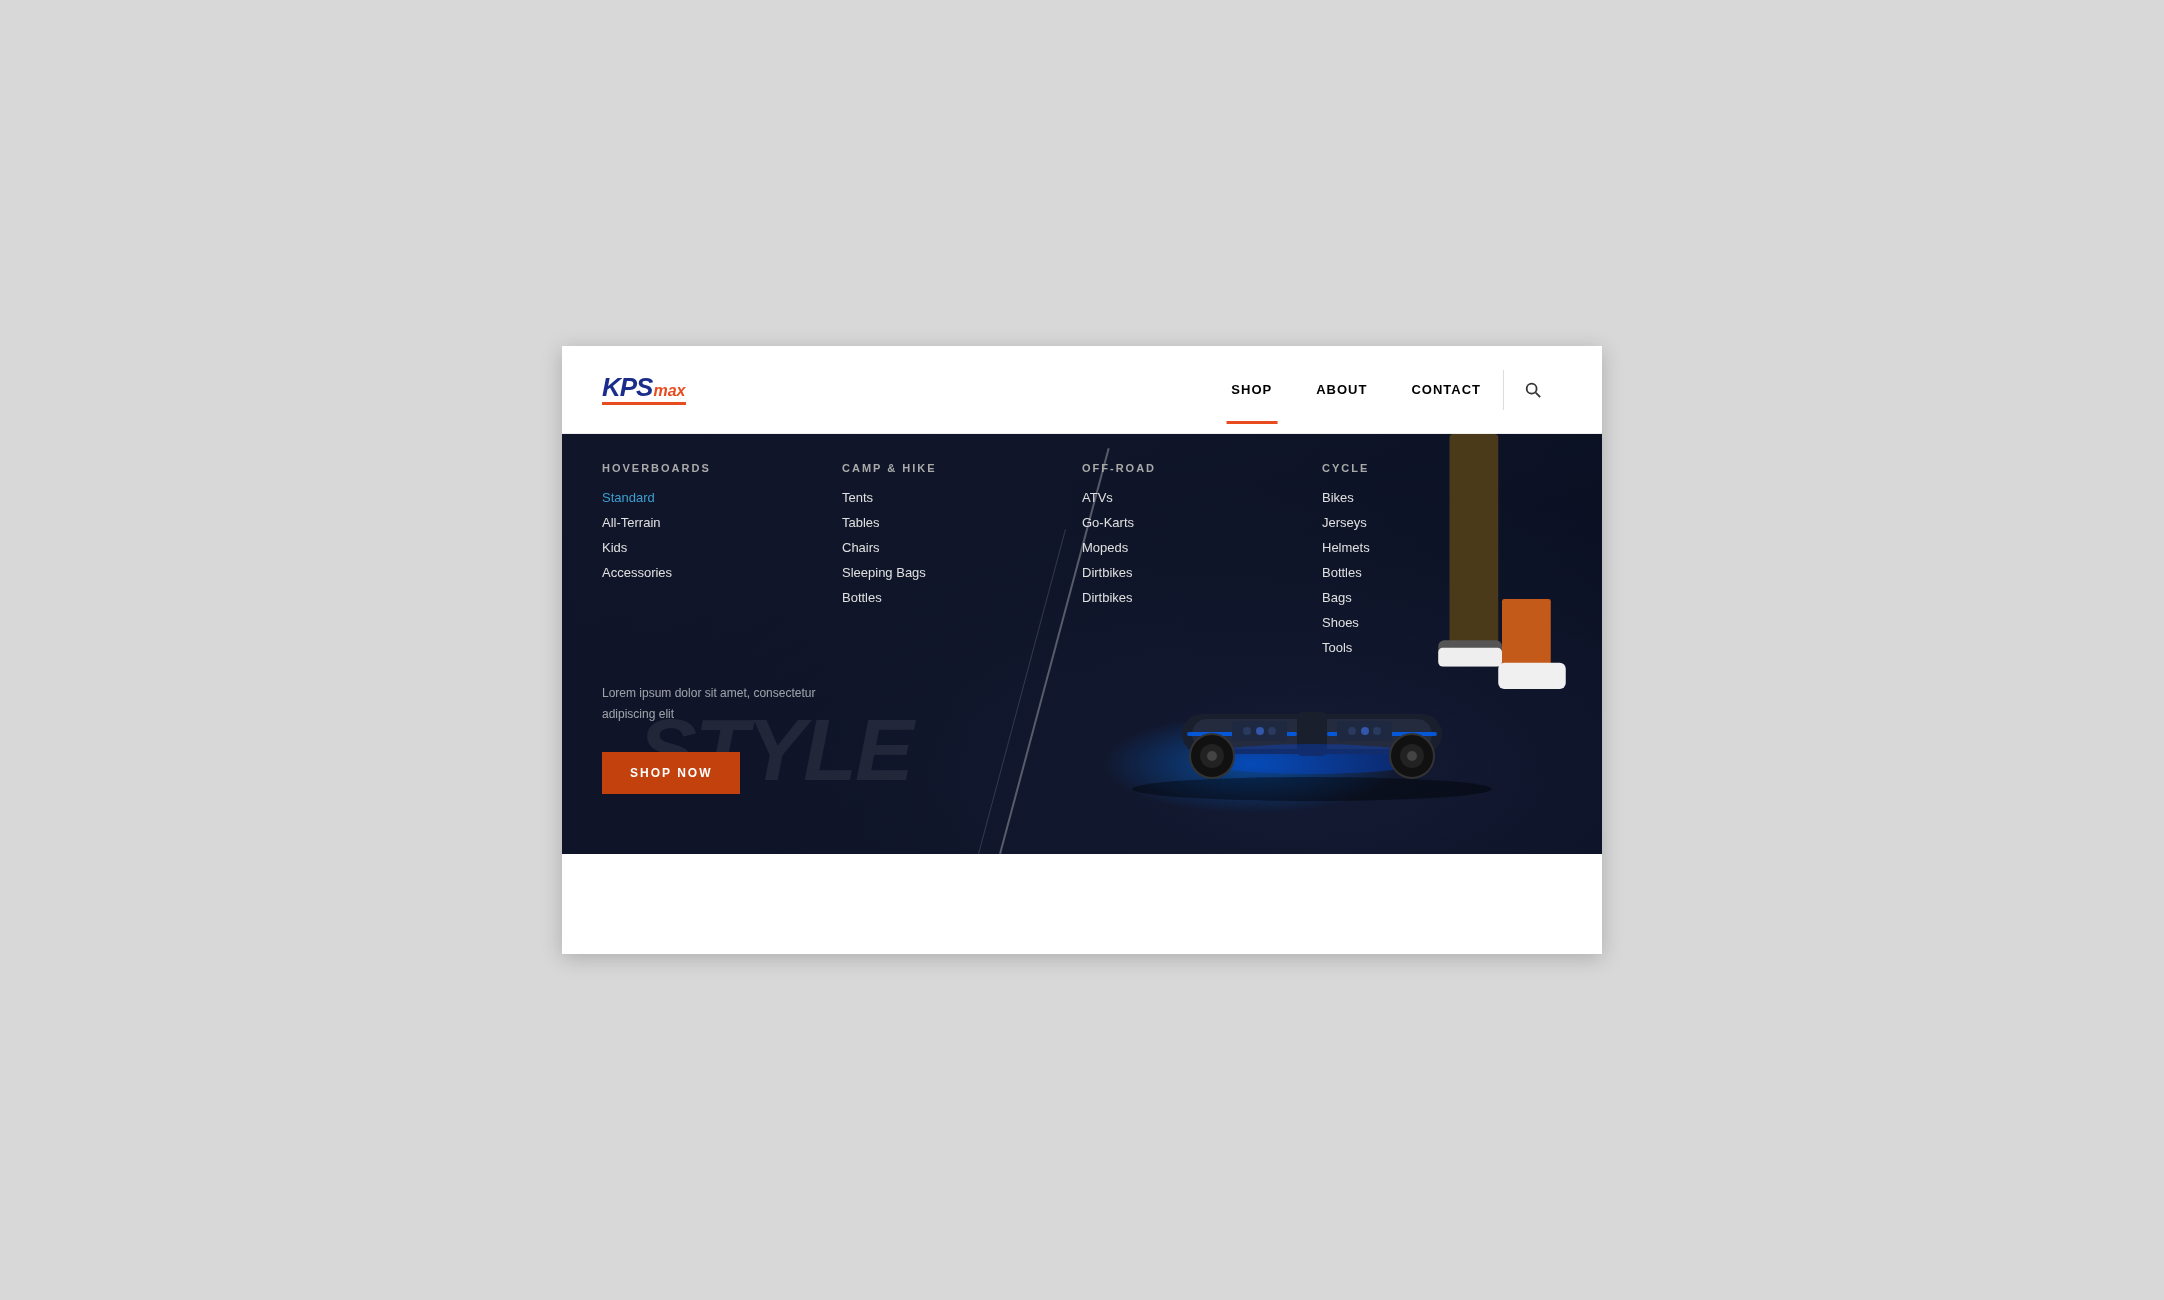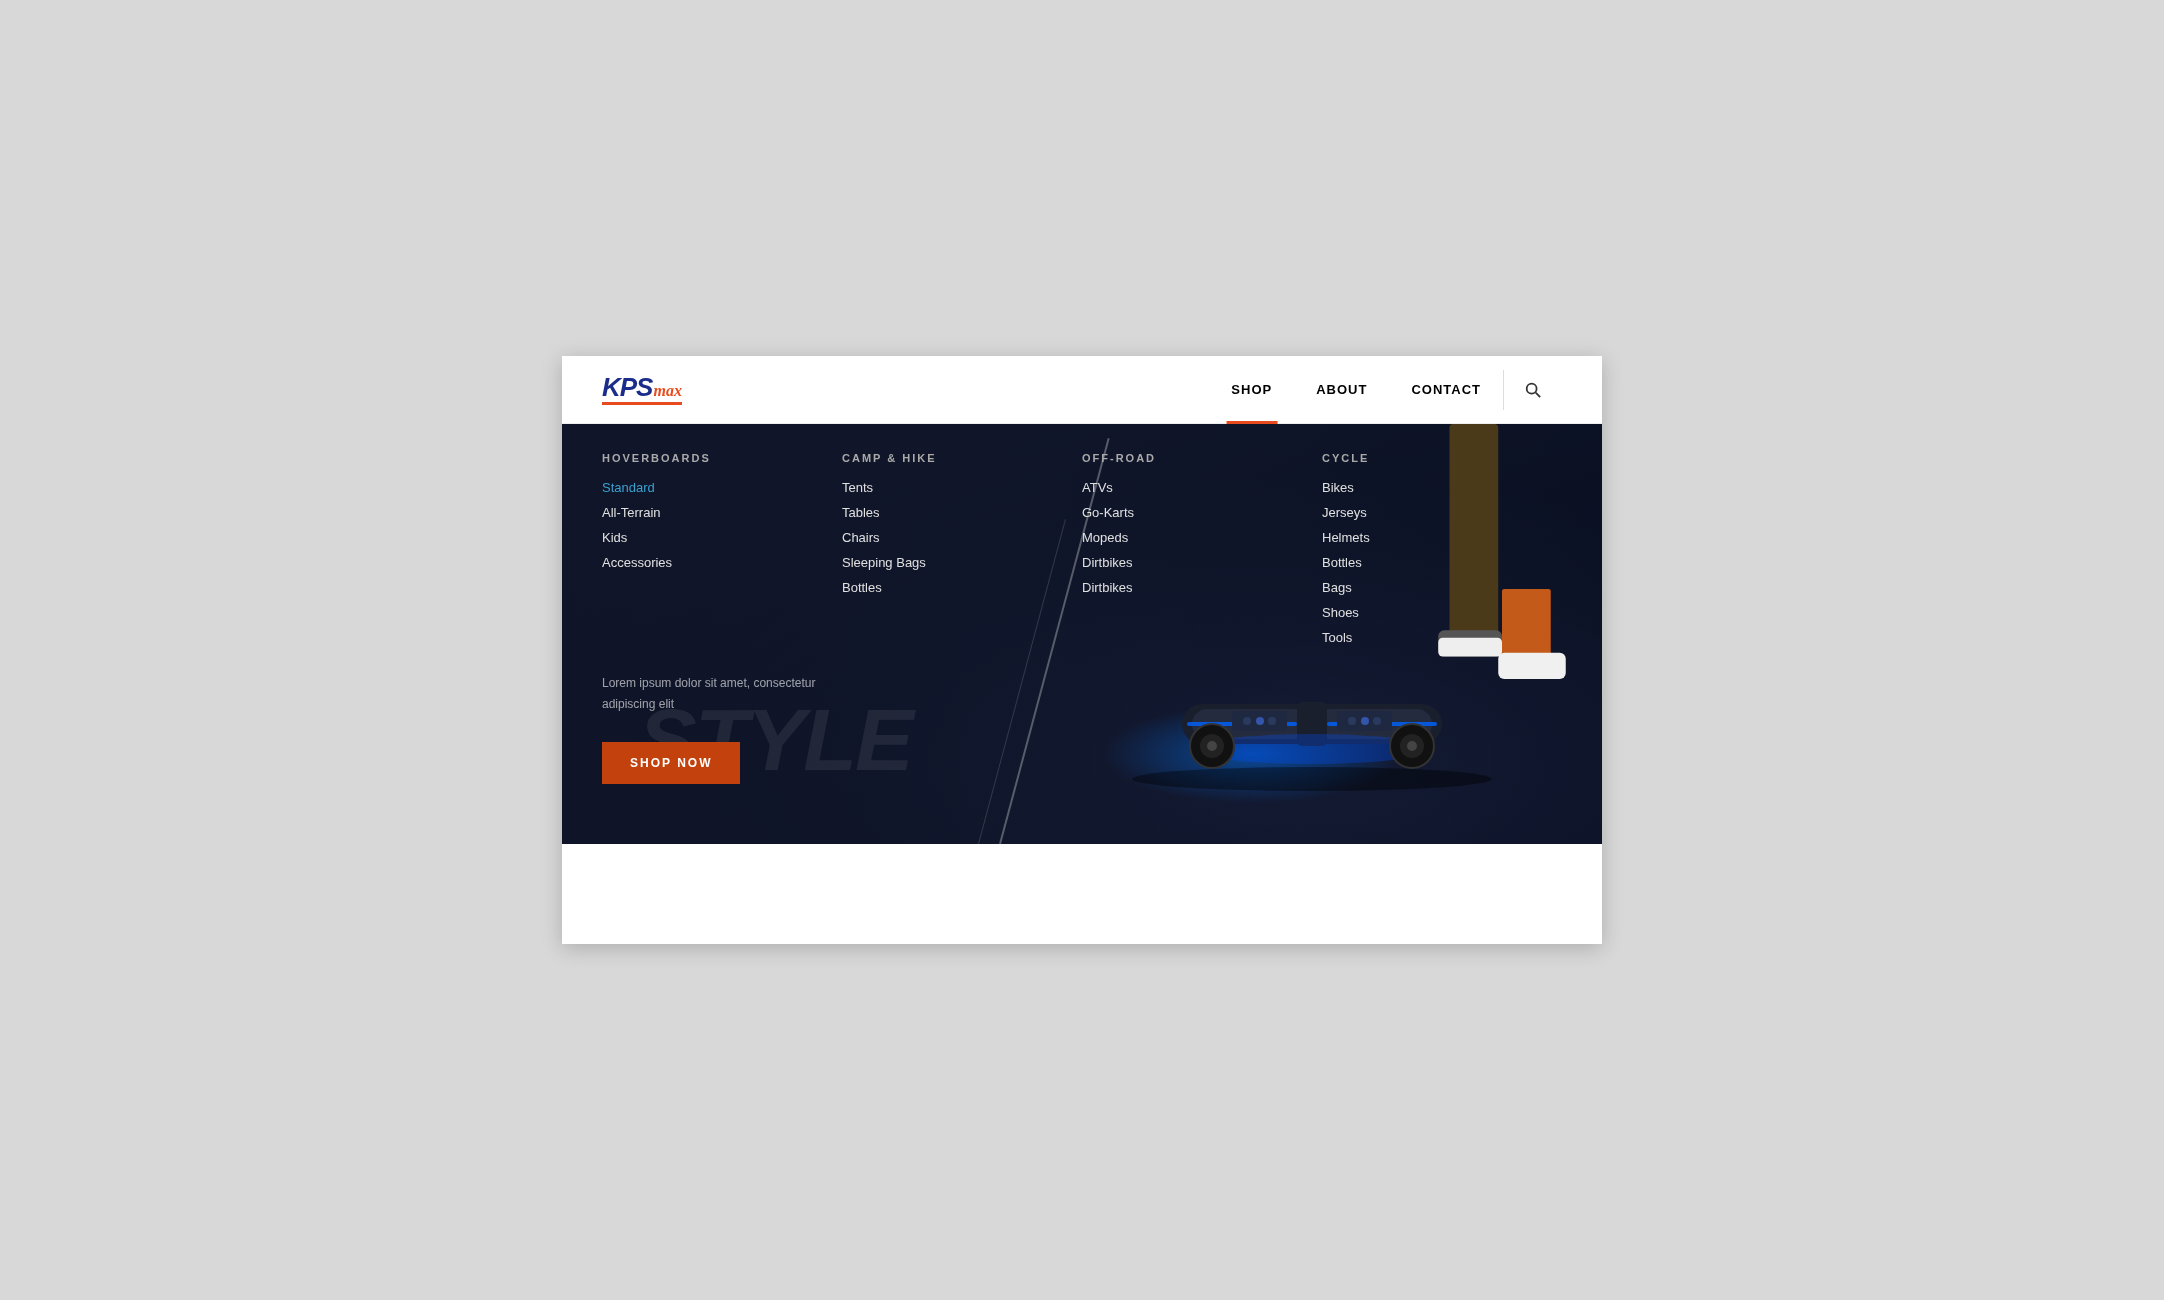--- a/index.html
+++ b/index.html
@@ -16,21 +16,21 @@
     .browser-window {
       width: 1040px;
       background: white;
       box-shadow: 0 4px 20px rgba(0,0,0,0.2);
     }
 
     
     .header {
       background: white;
       padding: 0 40px;
-      height: 68px;
+      height: 88px;
       display: flex;
       align-items: center;
       justify-content: space-between;
       border-bottom: 1px solid #eee;
     }
 
     .logo {
       display: flex;
       align-items: center;
     }
@@ -265,21 +265,21 @@
 </head>
 <body>
 
 <div class="browser-window">
 
   <div class="header">
     <div class="logo">
       <div>
         <div style="display:flex; align-items:baseline; gap:1px;">
           <span class="logo-text" style="color:#1a2d8a; font-size:26px; font-weight:900; font-style:italic; letter-spacing:-1px;">KPS</span>
-          <span style="color:#e84c1e; font-size:16px; font-weight:900; font-style:italic; vertical-align:baseline;font-family:Liberation Serif, serif;">max</span>
+          <span style="color:#e84c1e; font-size:16px; font-weight:900; font-style:italic; vertical-align:baseline;">max</span>
         </div>
         <div class="logo-underline"></div>
       </div>
     </div>
 
     <div class="nav-items">
       <div class="nav-item active">SHOP</div>
       <div class="nav-item">ABOUT</div>
       <div class="nav-item">CONTACT</div>
       <div class="nav-divider"></div>

